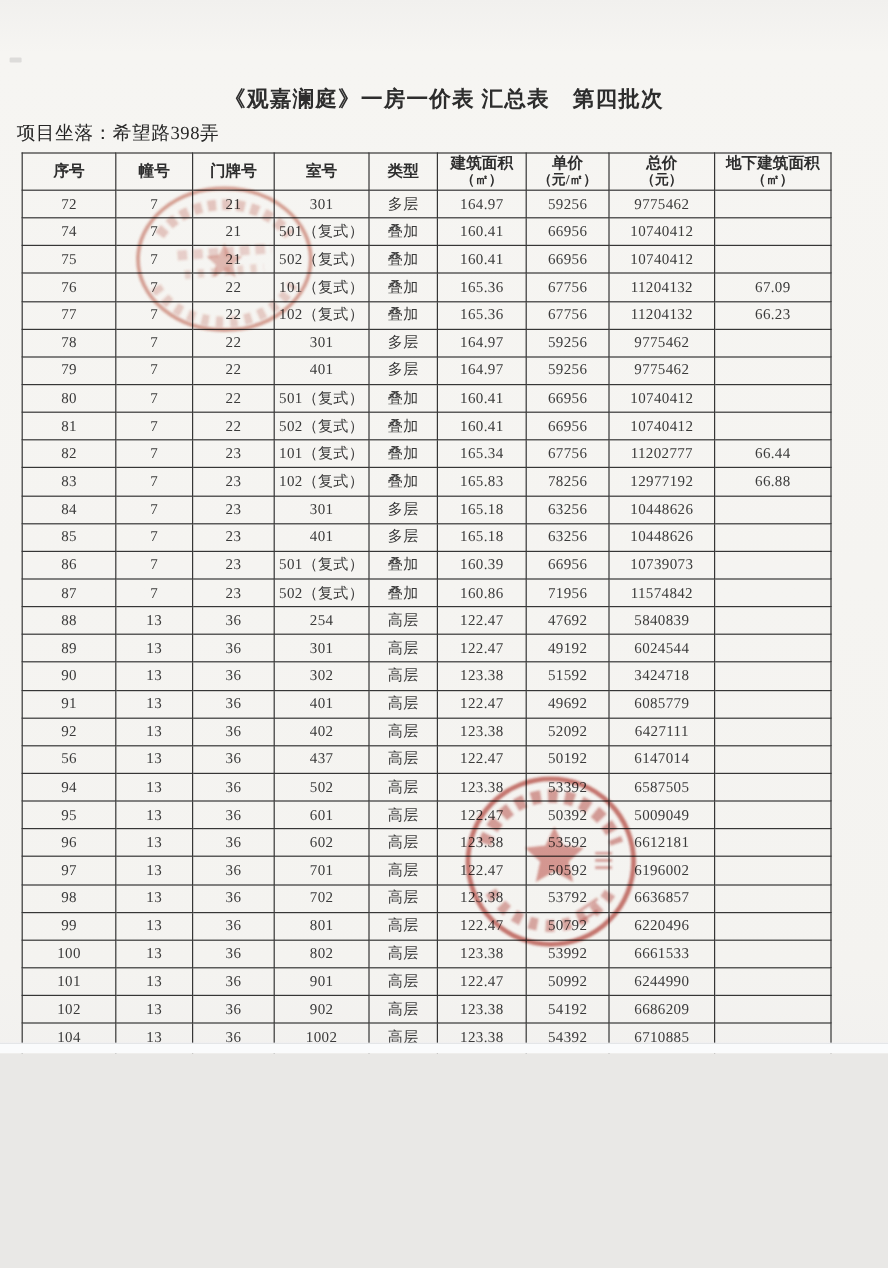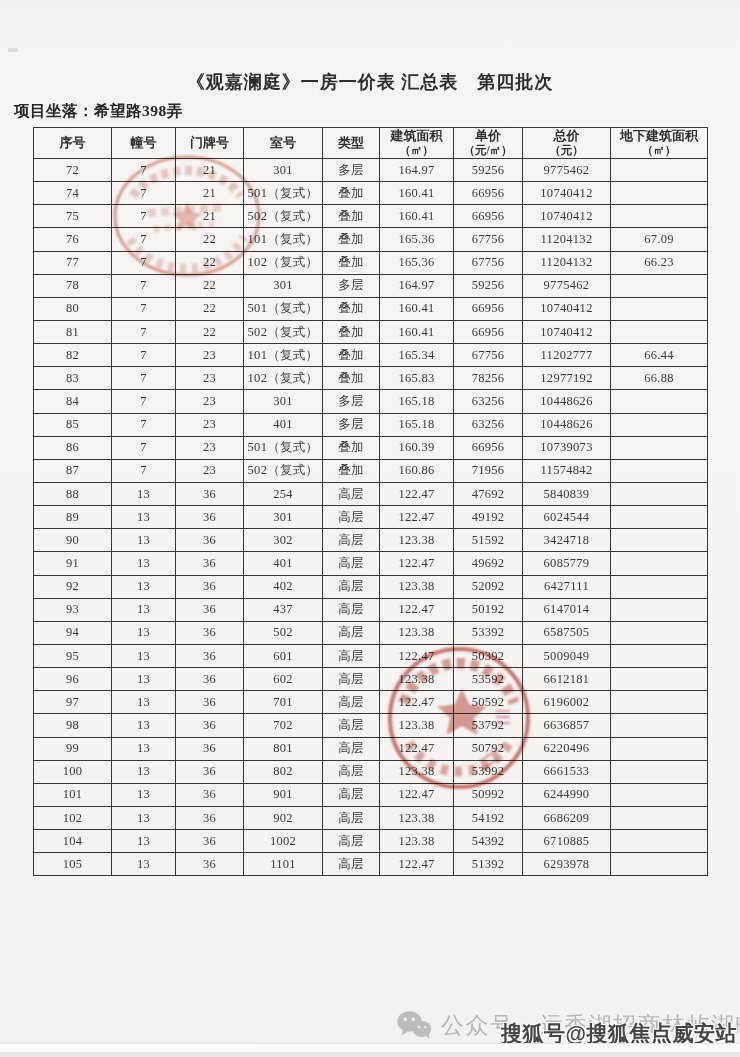--- a/index.html
+++ b/index.html
@@ -1,35 +1,35 @@
 <!DOCTYPE html>
 <html><head>
 <meta charset="utf-8">
 <style>
   html,body{margin:0;padding:0;}
   body{background:#e9e8e6;}
   .page{
     position:relative;
-    width:740px;height:1052px;
+    width:740px;height:878px;
     margin:0 auto;
     background:linear-gradient(180deg,#f1f0ee 0%,#f6f5f2 5%,#f5f4f1 55%,#f4f3f0 92%,#f2f1ef 100%);
     font-family:"Liberation Serif","DejaVu Serif",serif;
     color:#333;overflow:hidden;
   }
   .scan-mark{position:absolute;left:8px;top:48px;width:10px;height:4px;background:#dddcda;border-radius:1px;}
   .doc-title{
     position:absolute;top:70px;left:0;width:100%;
     text-align:center;font-size:18px;font-weight:700;color:#2d2d2d;letter-spacing:1px;
   }
   .doc-location{
     position:absolute;top:101px;left:14px;
-    font-size:15.5px;font-weight:700;color:#252525;letter-spacing:0.5px;
+    font-size:15.5px;font-weight:400;color:#252525;letter-spacing:0.5px;
   }
   table.price{
-    position:absolute;left:33px;top:127px;width:674px;
+    position:absolute;left:18px;top:127px;width:674px;
     border-collapse:collapse;table-layout:fixed;
     background:transparent;
   }
   table.price th,table.price td{
     border:1.5px solid #363636;
     text-align:center;vertical-align:middle;
     padding:0;overflow:hidden;white-space:nowrap;
   }
   table.price thead th{
     height:30px;font-size:13px;font-weight:700;color:#2e2e2e;line-height:1.12;
@@ -177,20 +177,31 @@
           <td>7</td>
           <td>22</td>
           <td>301</td>
           <td>多层</td>
           <td>164.97</td>
           <td>59256</td>
           <td>9775462</td>
           <td></td>
         </tr>
         <tr>
+          <td>79</td>
+          <td>7</td>
+          <td>22</td>
+          <td>401</td>
+          <td>多层</td>
+          <td>164.97</td>
+          <td>59256</td>
+          <td>9775462</td>
+          <td></td>
+        </tr>
+        <tr>
           <td>80</td>
           <td>7</td>
           <td>22</td>
           <td>501（复式）</td>
           <td>叠加</td>
           <td>160.41</td>
           <td>66956</td>
           <td>10740412</td>
           <td></td>
         </tr>
@@ -320,21 +331,21 @@
           <td>13</td>
           <td>36</td>
           <td>402</td>
           <td>高层</td>
           <td>123.38</td>
           <td>52092</td>
           <td>6427111</td>
           <td></td>
         </tr>
         <tr>
-          <td>93</td>
+          <td>56</td>
           <td>13</td>
           <td>36</td>
           <td>437</td>
           <td>高层</td>
           <td>122.47</td>
           <td>50192</td>
           <td>6147014</td>
           <td></td>
         </tr>
         <tr>

